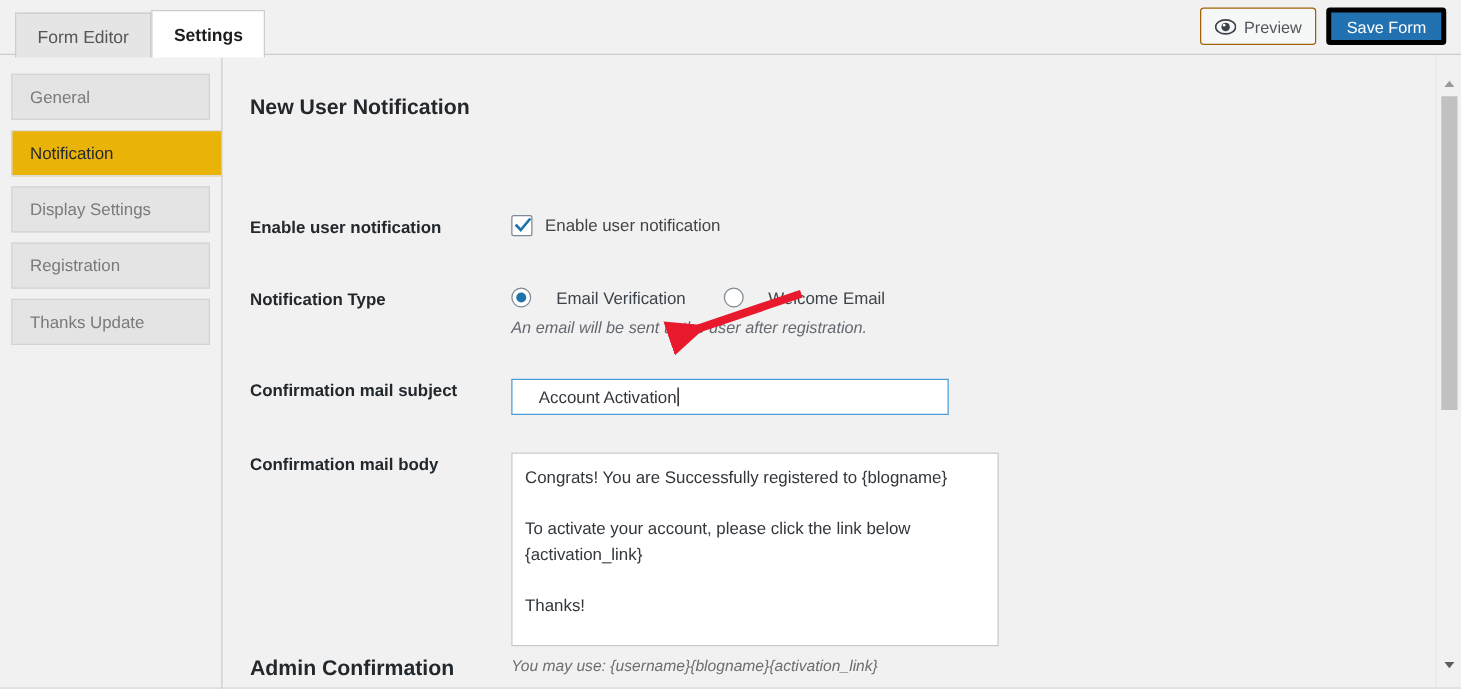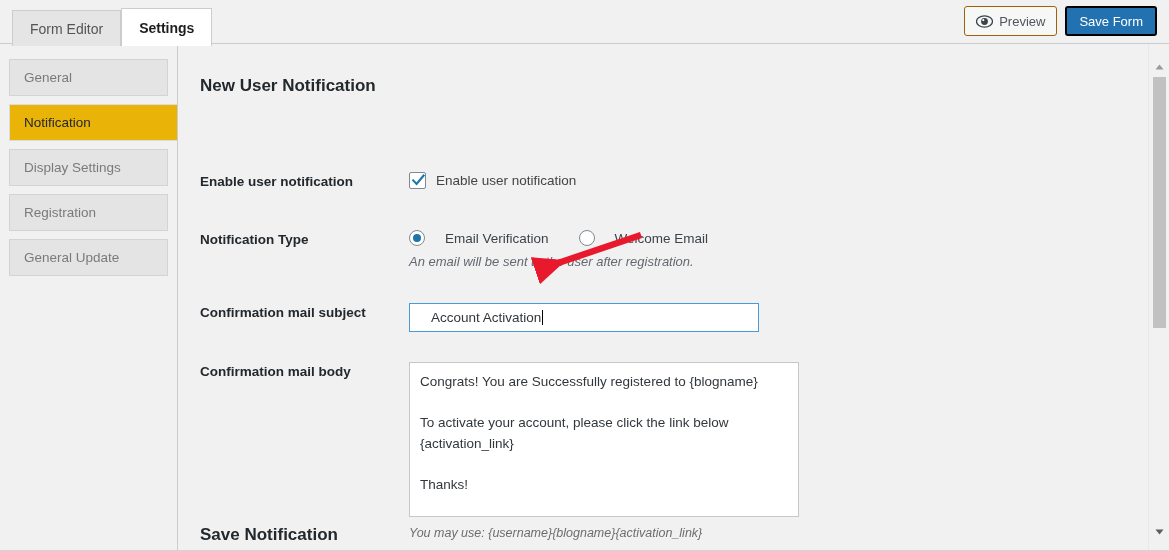--- a/index.html
+++ b/index.html
@@ -82,21 +82,21 @@
     border-radius: 3px;
     color: #50575e;
     font-size: 13px;
     cursor: pointer;
   }
   .eye-icon { display: flex; align-items: center; }
   .btn-save {
     height: 30px;
     padding: 0 12px;
     background: #2271b1;
-    border: 2px solid #000000;
+    border: 4px solid #000000;
     border-radius: 3px;
     color: #fff;
     font-size: 13px;
     display: flex;
     align-items: center;
     cursor: pointer;
   }
 
   
   .sidebar {
@@ -352,21 +352,21 @@
     <div class="side-item active">
       <span>Notification</span>
     </div>
     <div class="side-item">
       <span>Display Settings</span>
     </div>
     <div class="side-item">
       <span>Registration</span>
     </div>
     <div class="side-item">
-      <span>General Update</span>
+      <span>Thanks Update</span>
     </div>
   </div>
 
   <div class="main">
 
     <h2 class="section-title">New User Notification</h2>
 
     <div class="row" style="top:128px;">
       <div class="row-label">Enable user notification</div>
       <div class="row-field">
@@ -412,21 +412,21 @@
 To activate your account, please click the link below
 {activation_link}
 
 Thanks!</span><span class="resize-grip">
             
           </span></div>
         <div class="textarea-hint">You may use: {username}{blogname}{activation_link}</div>
       </div>
     </div>
 
-    <h2 class="section-title" style="top:481px;">Save Notification</h2>
+    <h2 class="section-title" style="top:481px;">Admin Confirmation</h2>
 
   </div>
 
   <div class="scrollbar">
     <div class="sb-arrow up">
       <svg width="9" height="6" viewBox="0 0 9 6">
           <path d="M4.5 0.5 L8.5 5.5 L0.5 5.5 Z" fill="#9a9a9a"></path>
         </svg>
     </div>
     <div class="sb-track">

